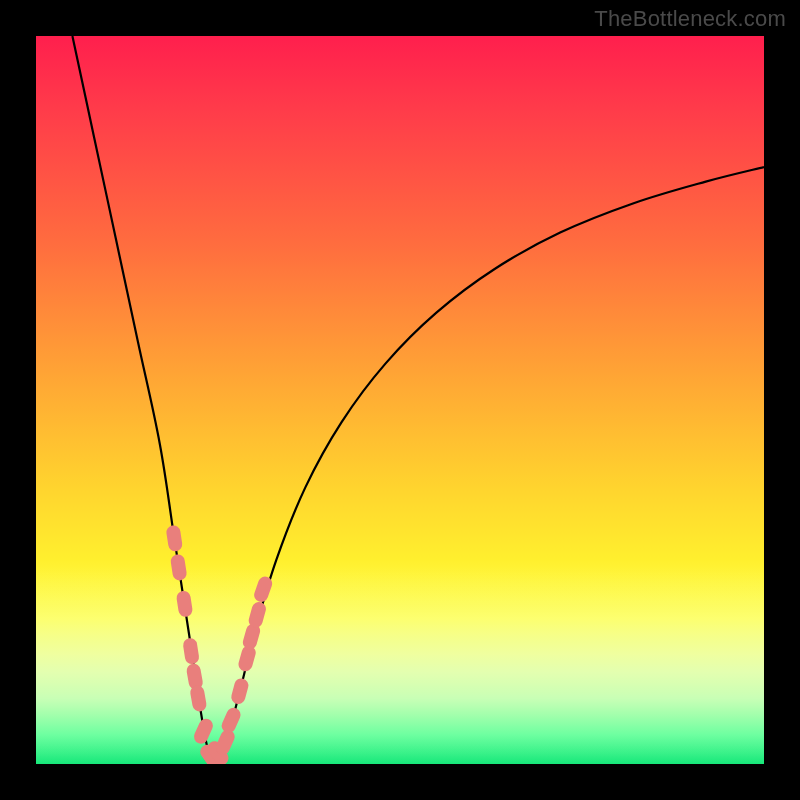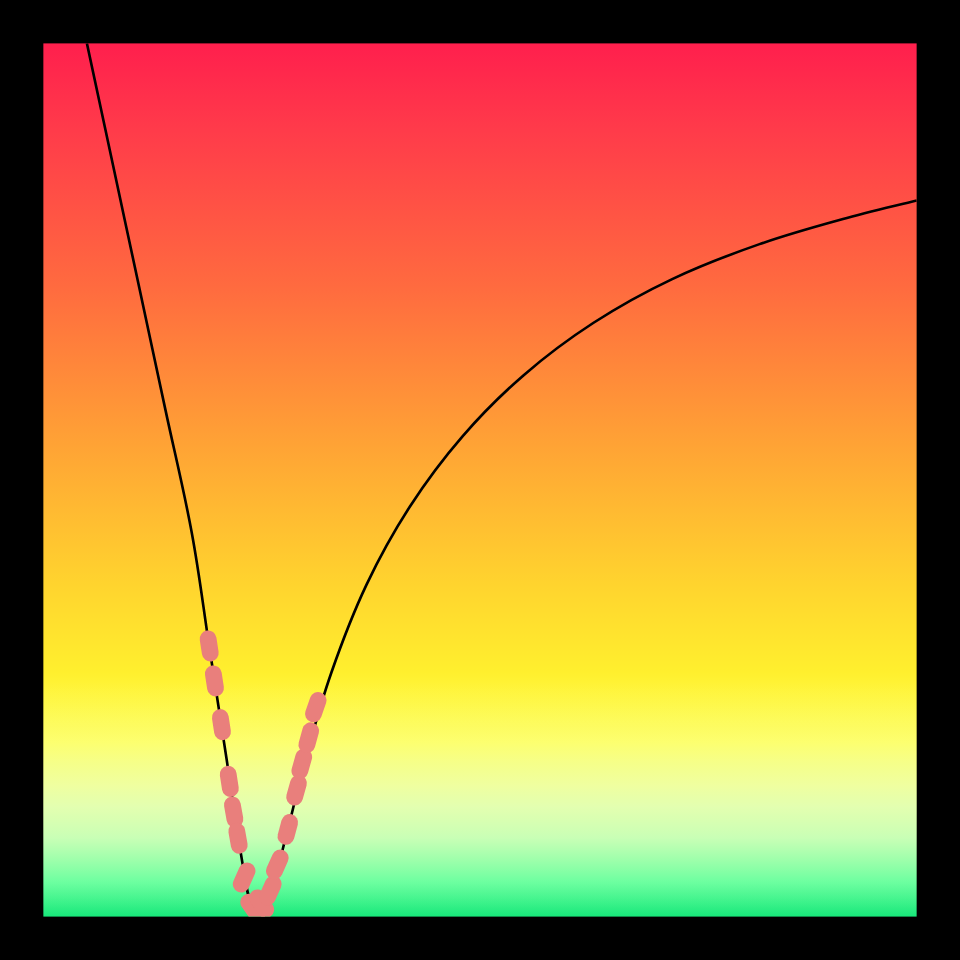--- a/index.html
+++ b/index.html
@@ -83,20 +83,21 @@
   }
   .marker {
     fill: #e97f7c;
     stroke: none;
   }
 </style>
 </head>
 <body>
 
 <div class="frame">
+  <div class="watermark">TheBottleneck.com</div>
 
   <div class="plot-area">
     <div class="gradient-bg"></div>
     <div class="haze"></div>
     <svg class="curve" viewBox="0 0 728 728" preserveAspectRatio="none">
       <path id="curve-path" fill="none" stroke="#000" stroke-width="2.2" d="M 36.40 0.00 C 40.33 18.35, 50.38 65.23, 58.24 101.92 C 66.10 138.61, 72.22 167.15, 80.08 203.84 C 87.94 240.53, 94.06 269.07, 101.92 305.76 C 109.78 342.45, 117.21 372.30, 123.76 407.68 C 130.31 443.06, 133.08 468.25, 138.32 502.32 C 143.56 536.39, 148.29 566.82, 152.88 596.96 C 157.47 627.10, 159.87 647.48, 163.80 669.76 C 167.73 692.04, 170.13 714.17, 174.72 720.72 C 179.31 727.27, 184.04 717.95, 189.28 706.16 C 194.52 694.37, 198.60 674.86, 203.84 655.20 C 209.08 635.54, 211.85 620.55, 218.40 596.96 C 224.95 573.37, 231.07 550.37, 240.24 524.16 C 249.41 497.95, 257.57 476.26, 269.36 451.36 C 281.15 426.46, 291.35 408.12, 305.76 385.84 C 320.17 363.56, 332.40 347.26, 349.44 327.60 C 366.48 307.94, 380.74 293.68, 400.40 276.64 C 420.06 259.60, 436.36 247.37, 458.64 232.96 C 480.92 218.55, 499.26 208.35, 524.16 196.56 C 549.06 184.77, 570.75 176.61, 596.96 167.44 C 623.17 158.27, 646.17 152.15, 669.76 145.60 C 693.35 139.05, 717.52 133.66, 728.00 131.04"></path>
       <g id="markers">
           <rect x="-13" y="-7" width="26" height="14" rx="7" class="marker" transform="translate(138.32 502.32) rotate(81.3)"></rect>
           <rect x="-13" y="-7" width="26" height="14" rx="7" class="marker" transform="translate(142.69 531.44) rotate(81.3)"></rect>
           <rect x="-13" y="-7" width="26" height="14" rx="7" class="marker" transform="translate(148.51 567.84) rotate(81.3)"></rect>

